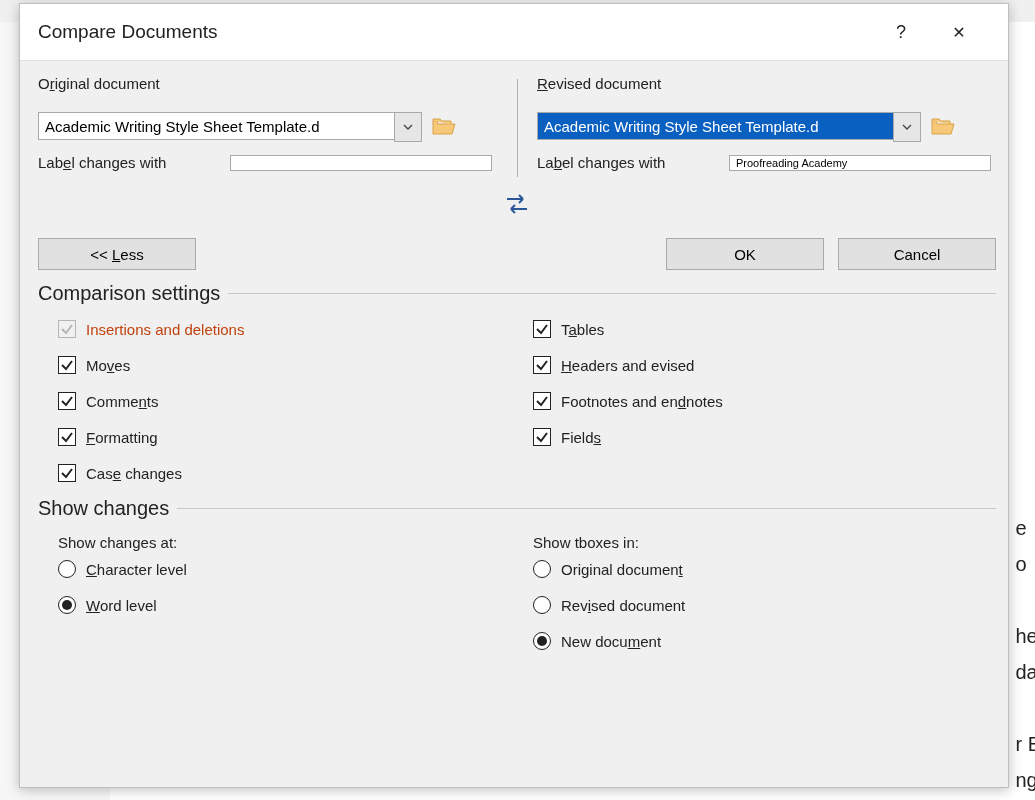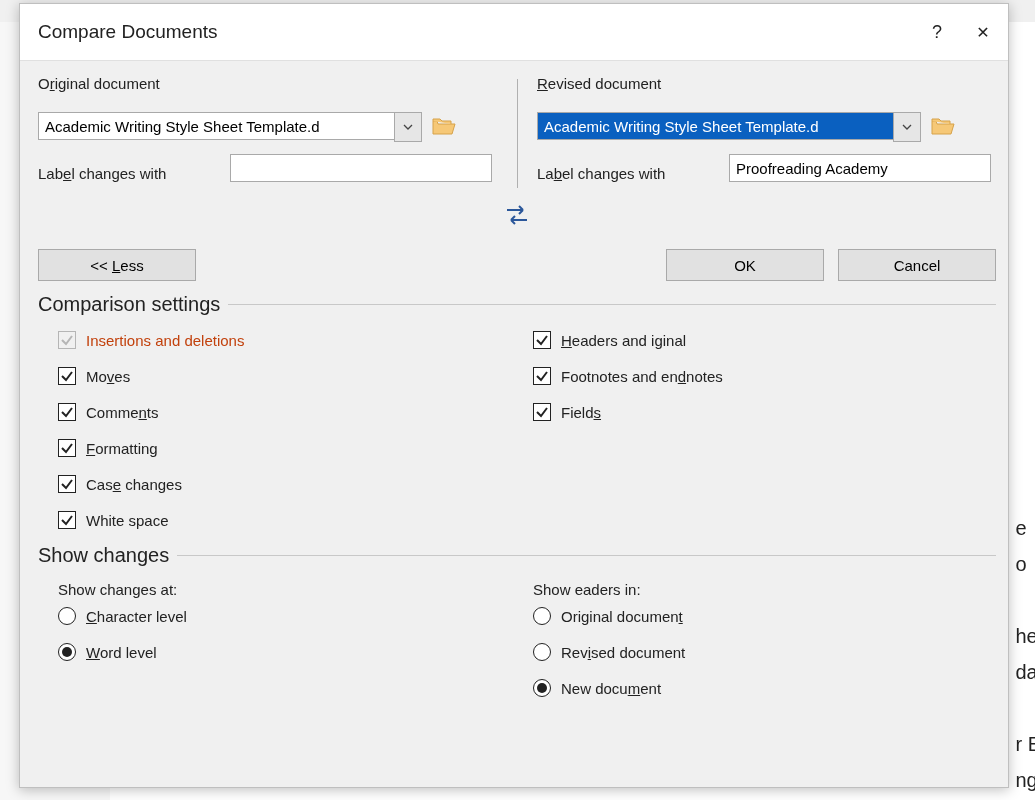--- a/index.html
+++ b/index.html
@@ -46,22 +46,23 @@
     background: #f0f0f0;
     border: 1px solid #bfbfbf;
     box-shadow: 0 2px 12px rgba(0,0,0,0.25);
     box-sizing: border-box;
   }
   .titlebar {
     background: #ffffff;
     height: 56px;
     display: flex;
     align-items: center;
-    padding: 0 2px 0 18px;
+    padding: 0 26px 0 18px;
     border-bottom: 1px solid #e0e0e0;
+    gap: 12px;
   }
   .titlebar .title {
     flex: 1 1 auto;
     font-size: 19px;
   }
   .titlebar .icon-btn {
     width: 46px;
     height: 56px;
     display: flex;
     align-items: center;
@@ -137,25 +138,25 @@
     align-items: flex-end;
     gap: 10px;
   }
   .label-row .lbl-text {
     width: 182px;
     font-size: 15px;
   }
   .label-row input[type=text] {
     flex: 0 0 auto;
     width: 262px;
-    height: 28px;
+    height: 16px;
     border: 1px solid #a9a9a9;
     background: #ffffff;
     font-family: inherit;
-    font-size: 15px;
+    font-size: 11px;
     padding: 0 6px;
     box-sizing: border-box;
   }
   .swap-row {
     display: flex;
     justify-content: center;
     padding: 22px 0 4px 0;
   }
   .swap-row .swap-icon {
     color: #2b579a;
@@ -395,37 +396,37 @@
               <div class="chk-label"><span></span><span class="u-letter">F</span><span>ormatting</span></div>
             </div>
             <div class="chk-row">
               <div class="chk">
                 <svg width="14" height="14" viewBox="0 0 14 14">
                   <path d="M2 7 L6 11 L12 3" fill="none" stroke="#222" stroke-width="2"></path>
                 </svg>
               </div>
               <div class="chk-label"><span>Cas</span><span class="u-letter">e</span><span> changes</span></div>
             </div>
-            <div class="chk-row">
-              <div class="chk">
-                <svg width="14" height="14" viewBox="0 0 14 14">
-                  <path d="M2 7 L6 11 L12 3" fill="none" stroke="#222" stroke-width="2"></path>
-                </svg>
-              </div>
-              <div class="chk-label"><span>White space</span><span class=""></span><span></span></div>
-            </div>
           </div>
         <div class="col right" id="settings-right">
             <div class="chk-row">
               <div class="chk">
                 <svg width="14" height="14" viewBox="0 0 14 14">
                   <path d="M2 7 L6 11 L12 3" fill="none" stroke="#222" stroke-width="2"></path>
                 </svg>
               </div>
-              <div class="chk-label"><span></span><span class="u-letter">H</span><span>eaders and iginal</span></div>
+              <div class="chk-label"><span>T</span><span class="u-letter">a</span><span>bles</span></div>
+            </div>
+            <div class="chk-row">
+              <div class="chk">
+                <svg width="14" height="14" viewBox="0 0 14 14">
+                  <path d="M2 7 L6 11 L12 3" fill="none" stroke="#222" stroke-width="2"></path>
+                </svg>
+              </div>
+              <div class="chk-label"><span></span><span class="u-letter">H</span><span>eaders and evised</span></div>
             </div>
             <div class="chk-row">
               <div class="chk">
                 <svg width="14" height="14" viewBox="0 0 14 14">
                   <path d="M2 7 L6 11 L12 3" fill="none" stroke="#222" stroke-width="2"></path>
                 </svg>
               </div>
               <div class="chk-label"><span>Footnotes and en</span><span class="u-letter">d</span><span>notes</span></div>
             </div>
             <div class="chk-row">
@@ -453,21 +454,21 @@
               </div>
               <div class="rad-row">
                 <div class="radio selected">
                   <div class="dot"></div>
                 </div>
                 <div><span></span><span class="u-letter">W</span><span>ord level</span></div>
               </div>
             </div>
         </div>
         <div class="col right">
-          <div class="sub-heading" style="margin-left:0">Show eaders in:</div>
+          <div class="sub-heading" style="margin-left:0">Show tboxes in:</div>
           <div id="show-in">
               <div class="rad-row">
                 <div class="radio"></div>
                 <div><span>Original documen</span><span class="u-letter">t</span><span></span></div>
               </div>
               <div class="rad-row">
                 <div class="radio"></div>
                 <div><span>Rev</span><span class="u-letter">i</span><span>sed document</span></div>
               </div>
               <div class="rad-row">

